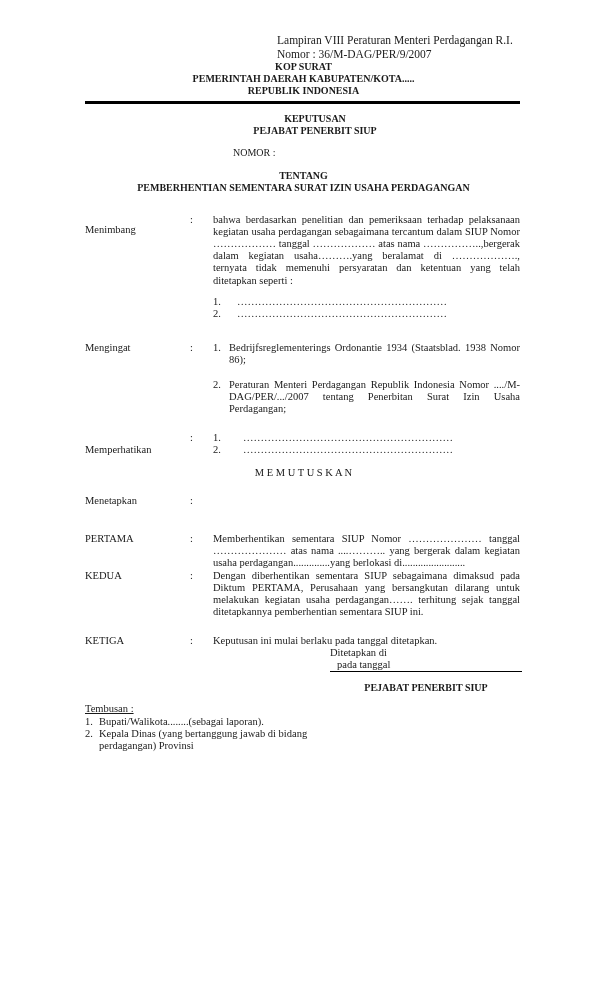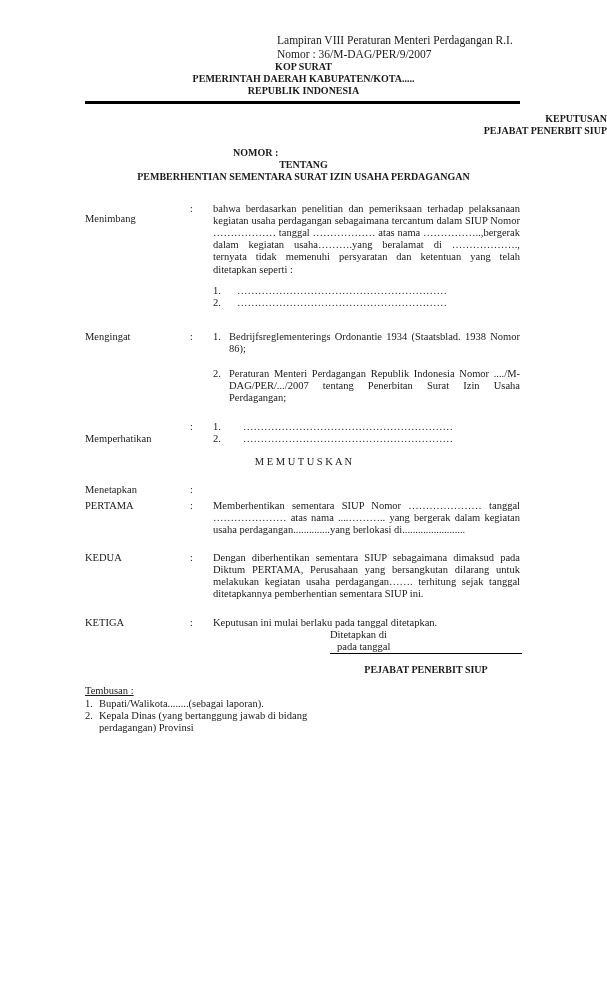--- a/index.html
+++ b/index.html
@@ -12,36 +12,36 @@
     padding-top: 33px;
     overflow: hidden;
     font-family: "Liberation Serif", "DejaVu Serif", serif;
     font-size: 10.5px;
     line-height: 12.2px;
     color: #1a1a1a;
   }
   .lampiran { margin-left: 277px; font-size: 11.5px; line-height: 14px; }
   .kop { text-align: center; font-weight: bold; font-size: 10px; line-height: 12.2px; }
   .rule { margin: 3px 87px 0 85px; height: 3px; background: #000000; }
-  .doc-title { margin-top: 9px; text-align: right; font-weight: bold; font-size: 10px; line-height: 12.2px; padding-left: 23px; }
-  .nomor { margin-top: 10px; margin-left: 233px; font-weight: bold; font-size: 10px; }
-  .tentang { text-align: center; font-weight: bold; font-size: 10px; line-height: 12.2px; }
+  .doc-title { margin-top: 9px; text-align: center; font-weight: bold; font-size: 10px; line-height: 12.2px; padding-left: 23px; }
+  .nomor { margin-top: 10px; margin-left: 233px; font-weight: normal; font-size: 10px; }
+  .tentang { margin-top: 11px; text-align: center; font-weight: bold; font-size: 10px; line-height: 12.2px; }
 
   .row { display: flex; margin: 0 87px 0 85px; align-items: flex-start; }
   .row .label { width: 105px; flex: none; }
   .row .label.lowered { padding-top: 10px; }
   .row .colon { width: 23px; flex: none; }
   .row .content { flex: 1; min-width: 0; text-align: justify; }
 
   .mt19 { margin-top: 19px; }
   .mt22 { margin-top: 22px; }
   .mt17 { margin-top: 17px; }
   .mt16 { margin-top: 16px; }
-  .mt15 { margin-top: 15px; }
-  .mt14 { margin-top: 4px; justify-content: space-between; }
+  .mt15 { }
+  .mt14 { margin-top: 26px; justify-content: space-between; }
 
   .numlist { margin-top: 9px; }
   .numitem { display: flex; }
   .numitem .mn-num { width: 24px; flex: none; }
   .numitem .dots { flex: 1; min-width: 0; overflow: hidden; white-space: nowrap; }
 
   .oitem { display: flex; }
   .oitem + .oitem { margin-top: 12px; }
   .oitem .mg-num { width: 16px; flex: none; }
   .oitem .otext { flex: 1; min-width: 0; text-align: justify; }

